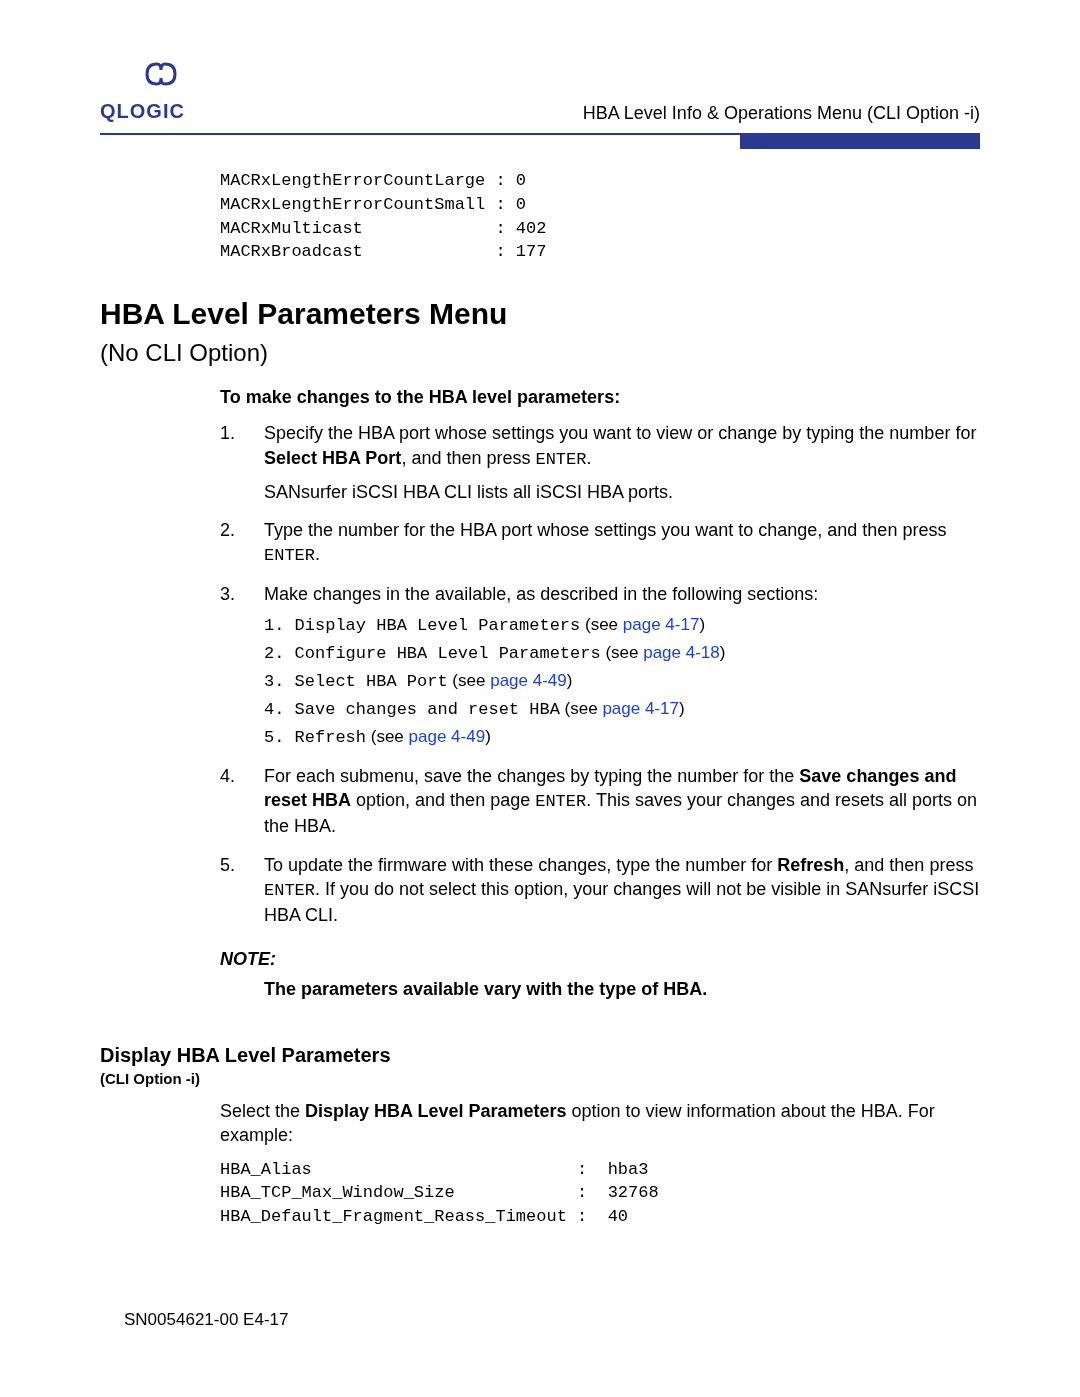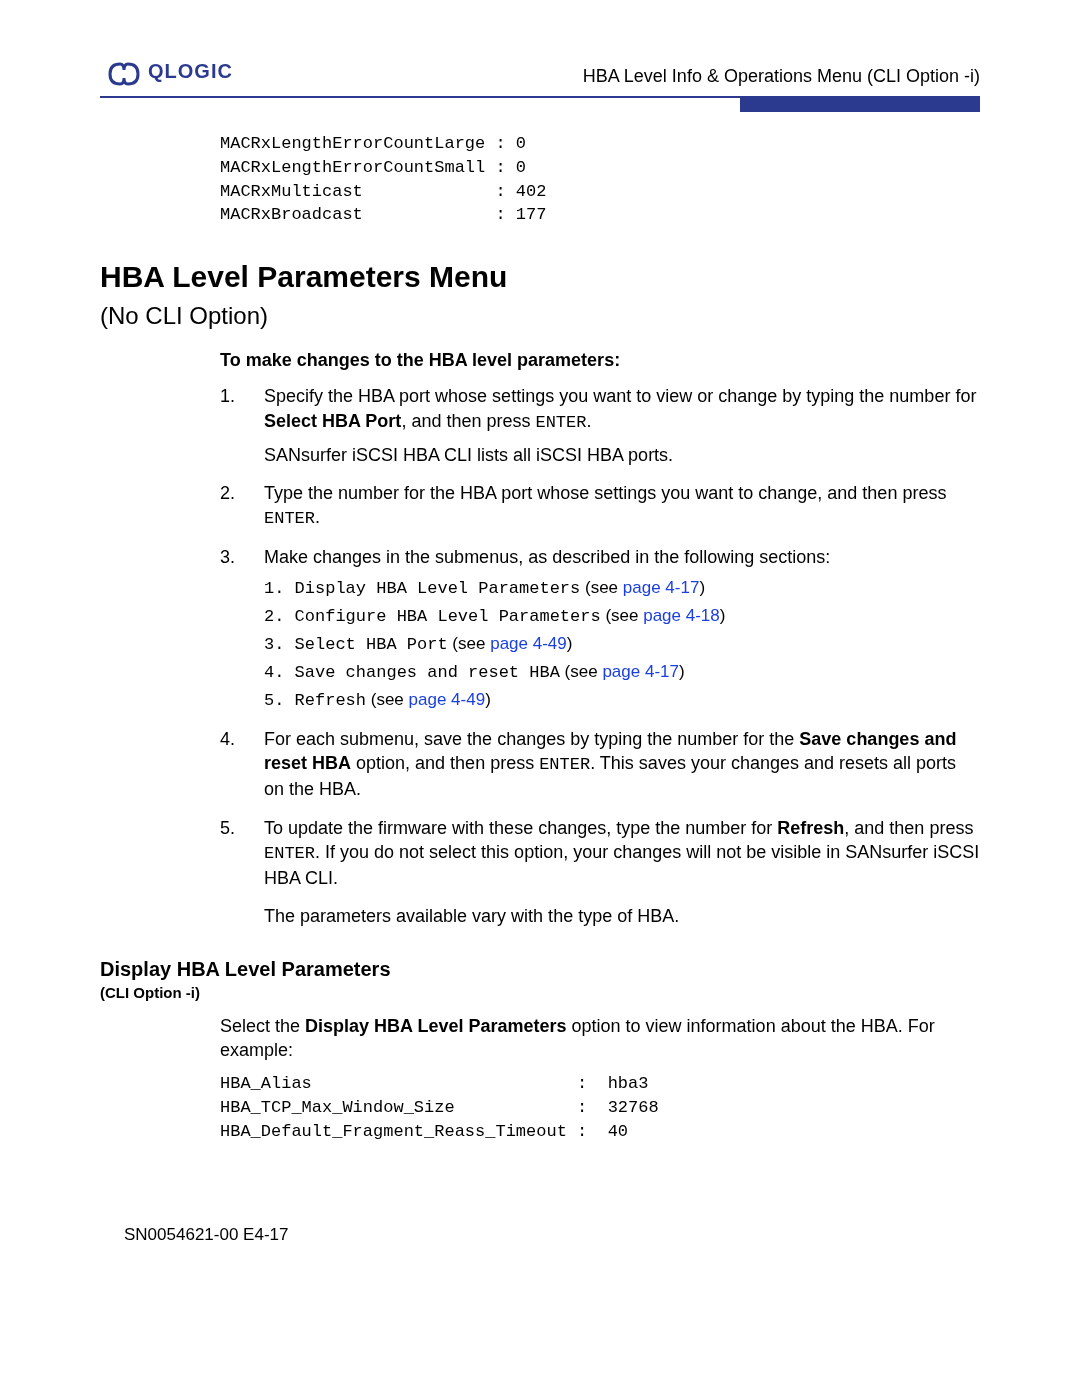--- a/index.html
+++ b/index.html
@@ -14,22 +14,23 @@
     line-height: 1.35;
   }
   .header {
     display: flex;
     justify-content: space-between;
     align-items: flex-end;
     margin-bottom: 4px;
   }
   .logo {
     display: flex;
-    flex-direction: row;
-    align-items: flex-start;
+    flex-direction: column;
+    align-items: flex-end;
+    gap: 12px;
   }
   .logo svg { display: block; }
   .logo-text {
     font-weight: bold;
     color: #2b3a8f;
     font-size: 20px;
     letter-spacing: 1px;
     margin-top: -2px;
   }
   .header-right {
@@ -103,21 +104,22 @@
   }
   .link { color: #1a3fe0; }
   .note-label {
     font-weight: bold;
     font-style: italic;
     margin-top: 20px;
     margin-bottom: 6px;
   }
   .note-text {
     padding-left: 44px;
-    margin-bottom: 28px;
+    margin-bottom: 40px;
+    font-weight: bold;
   }
   h3.subsection {
     font-size: 20px;
     font-weight: bold;
     margin-top: 20px;
     margin-bottom: 0;
     margin-left: -120px;
   }
   .cli-opt {
     font-size: 15px;
@@ -172,41 +174,42 @@
         <span>Specify the HBA port whose settings you want to view or change by typing the number for </span><b>Select HBA Port</b><span>, and then press </span><span class="key">ENTER</span><span>.</span>
       </p>
       <p>SANsurfer iSCSI HBA CLI lists all iSCSI HBA ports.</p>
     </li>
     <li>
       <p>
         <span>Type the number for the HBA port whose settings you want to change, and then press </span><span class="key">ENTER</span><span>.</span>
       </p>
     </li>
     <li>
-      <p>Make changes in the submenus, as described in the following sections:</p>
+      <p>Make changes in the available, as described in the following sections:</p>
       <div class="sub-list" id="sub-list">
           <div class="row"><span>1. </span><span>Display HBA Level Parameters</span><span style="font-family: Arial, Helvetica, sans-serif;"> (see </span><span class="link" style="font-family: Arial, Helvetica, sans-serif;">page 4-17</span><span style="font-family: Arial, Helvetica, sans-serif;">)</span></div>
           <div class="row"><span>2. </span><span>Configure HBA Level Parameters</span><span style="font-family: Arial, Helvetica, sans-serif;"> (see </span><span class="link" style="font-family: Arial, Helvetica, sans-serif;">page 4-18</span><span style="font-family: Arial, Helvetica, sans-serif;">)</span></div>
           <div class="row"><span>3. </span><span>Select HBA Port</span><span style="font-family: Arial, Helvetica, sans-serif;"> (see </span><span class="link" style="font-family: Arial, Helvetica, sans-serif;">page 4-49</span><span style="font-family: Arial, Helvetica, sans-serif;">)</span></div>
           <div class="row"><span>4. </span><span>Save changes and reset HBA</span><span style="font-family: Arial, Helvetica, sans-serif;"> (see </span><span class="link" style="font-family: Arial, Helvetica, sans-serif;">page 4-17</span><span style="font-family: Arial, Helvetica, sans-serif;">)</span></div>
           <div class="row"><span>5. </span><span>Refresh</span><span style="font-family: Arial, Helvetica, sans-serif;"> (see </span><span class="link" style="font-family: Arial, Helvetica, sans-serif;">page 4-49</span><span style="font-family: Arial, Helvetica, sans-serif;">)</span></div>
         </div>
     </li>
     <li>
       <p>
-        <span>For each submenu, save the changes by typing the number for the </span><b>Save changes and reset HBA</b><span> option, and then press </span><span class="key">ENTER</span><span>. This saves your changes and resets all ports on the HBA.</span>
+        <span>For each submenu, save the changes by typing the number for the </span><b>Save changes and reset HBA</b><span> option, and then page </span><span class="key">ENTER</span><span>. This saves your changes and resets all ports on the HBA.</span>
       </p>
     </li>
     <li>
       <p>
         <span>To update the firmware with these changes, type the number for </span><b>Refresh</b><span>, and then press </span><span class="key">ENTER</span><span>. If you do not select this option, your changes will not be visible in SANsurfer iSCSI HBA CLI.</span>
       </p>
     </li>
   </ol>
 
+  <div class="note-label">NOTE:</div>
   <div class="note-text">The parameters available vary with the type of HBA.</div>
 
   <h3 class="subsection">Display HBA Level Parameters</h3>
   <div class="cli-opt">(CLI Option -i)</div>
 
   <p class="para">
     <span>Select the </span><b>Display HBA Level Parameters</b><span> option to view information about the HBA. For example:</span>
   </p>
 
   <div class="mono">HBA_Alias                          :  hba3

